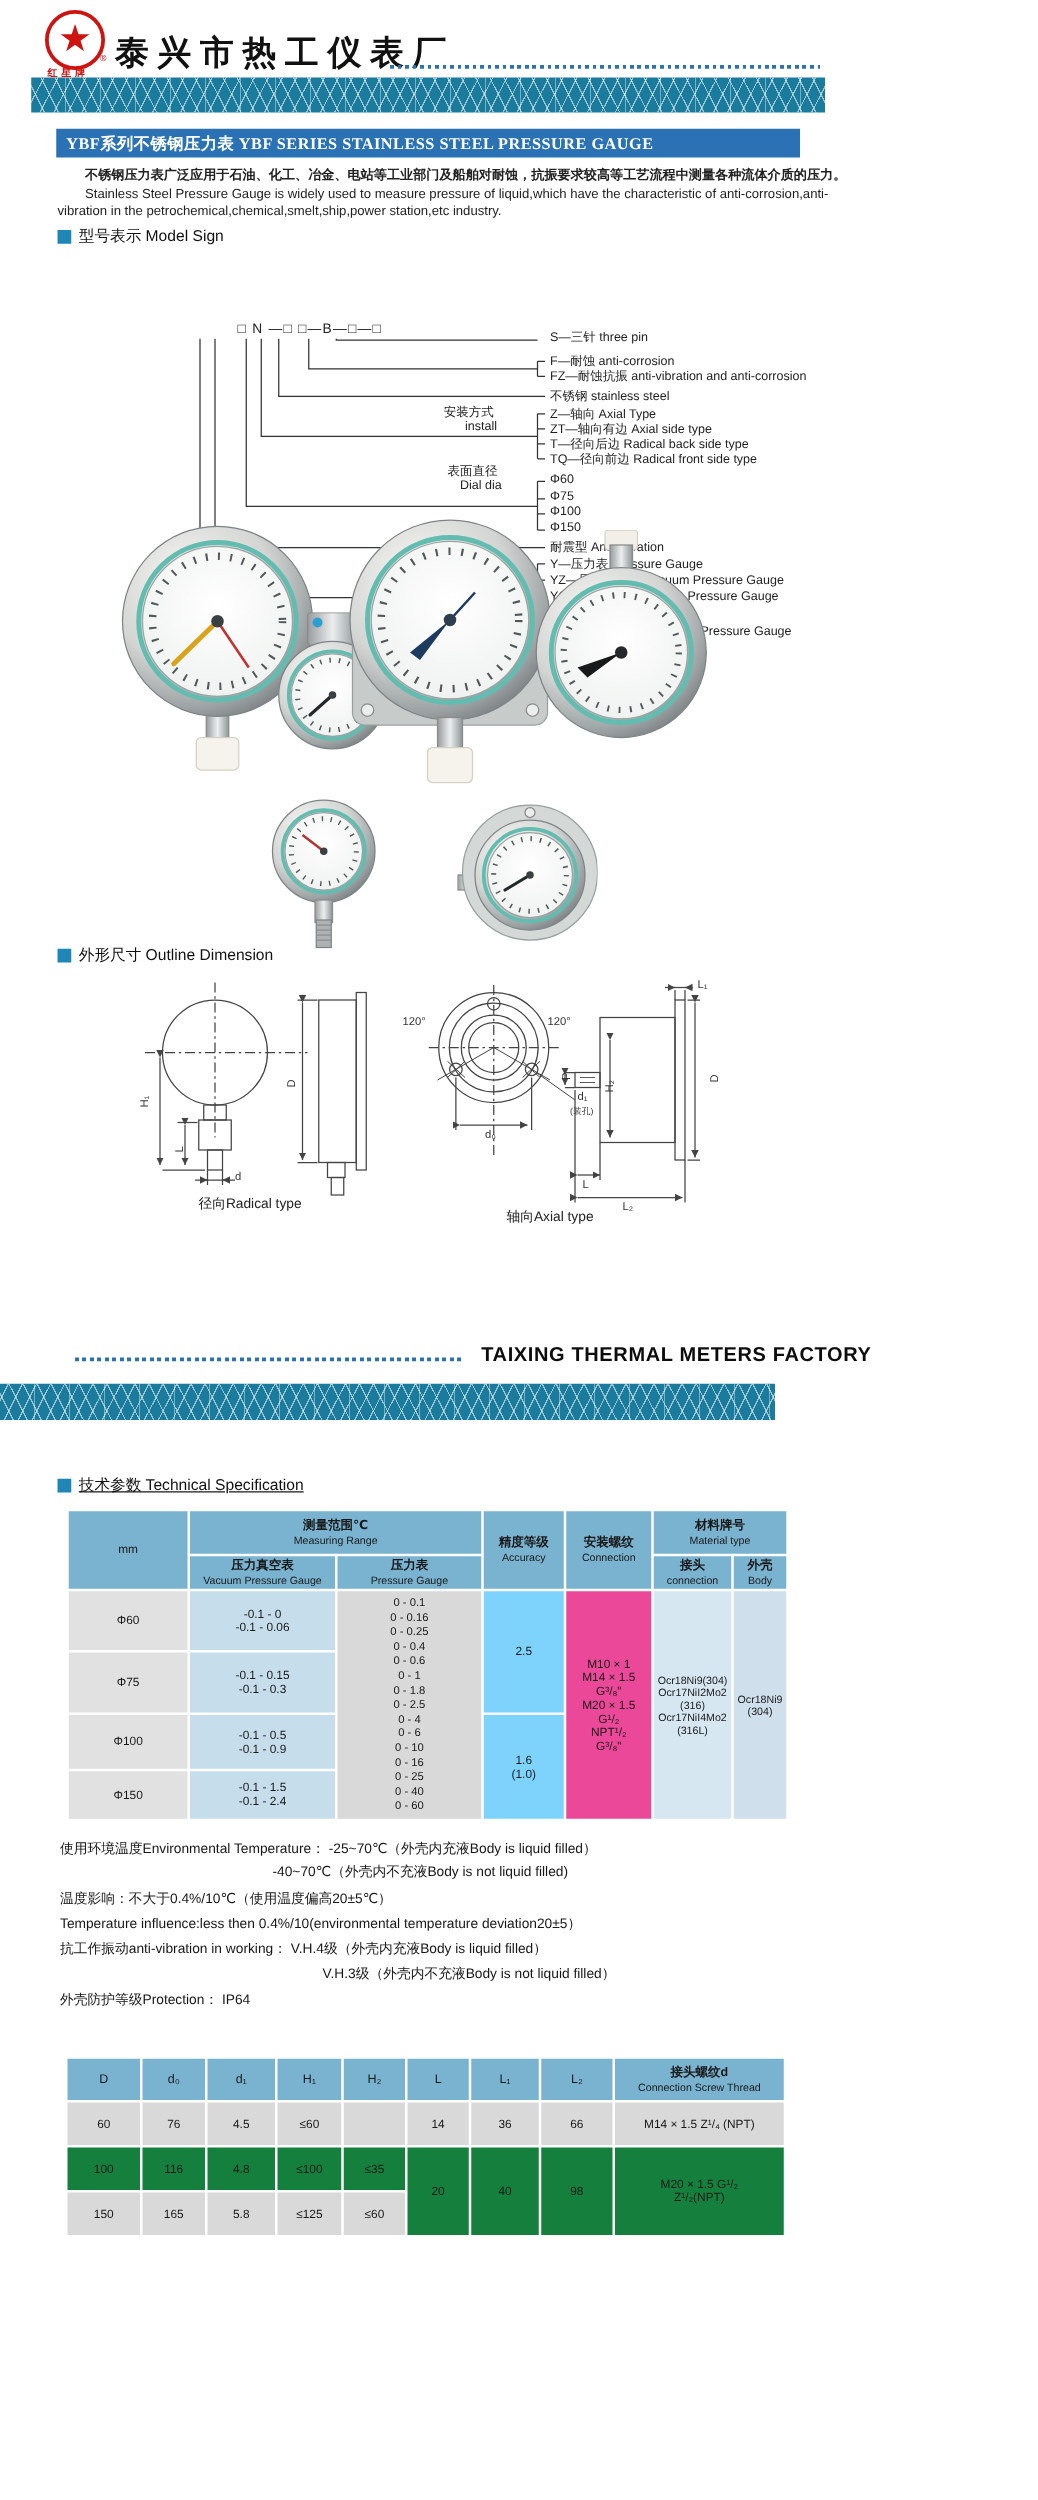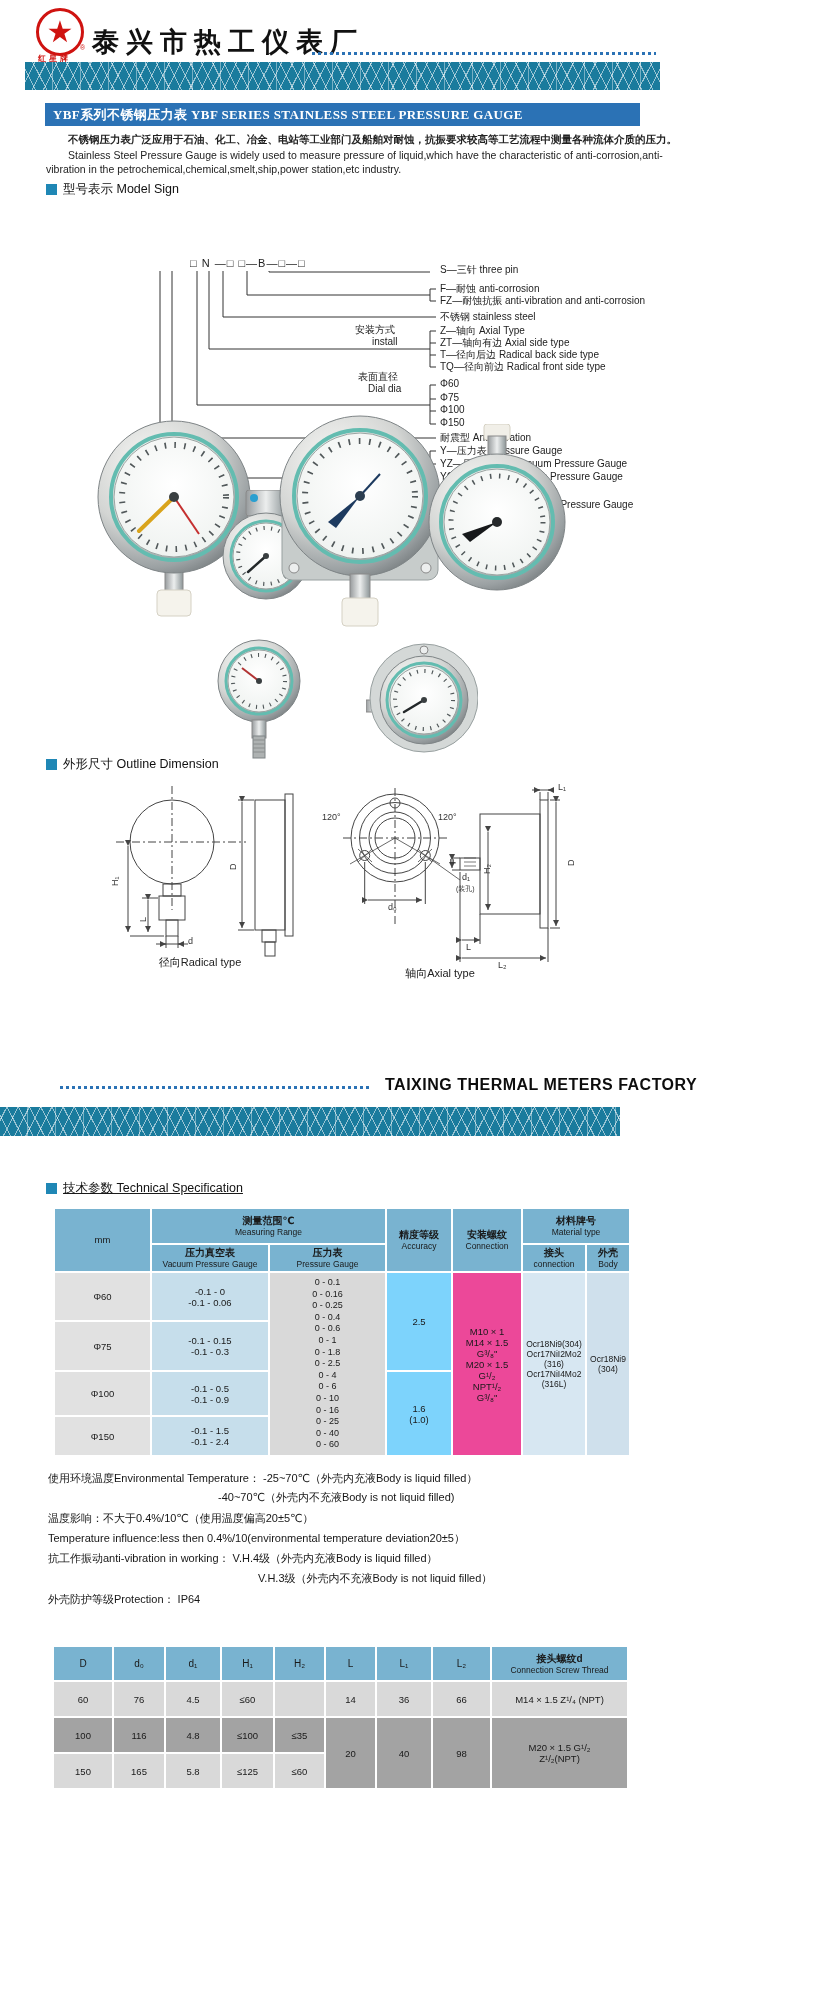--- a/index.html
+++ b/index.html
@@ -52,21 +52,21 @@
   .col-acc{background:#7dd3fc;}
   .col-conn{background:#ec4899;}
   .col-joint{background:#d7e7f2;}
   .col-body{background:#cfe0ec;}
   .vflex{display:flex;flex-direction:column;justify-content:space-around;height:100%;}
   .preslist div{line-height:11.6px;font-size:9px;}
   table.dim{position:absolute;border-collapse:separate;border-spacing:2px;background:#fff;table-layout:fixed;}
   table.dim th,table.dim td{padding:0;font-size:9.5px;text-align:center;vertical-align:middle;color:#191919;}
   table.dim th{background:#79b3d0;font-weight:normal;font-size:10px;}
   .r-gray td{background:#d9d9d9;}
-  .r-blue td{background:#a3a3a3;}
+  .r-blue td{background:#15803d;}
   .note{position:absolute;font-size:11px;color:#161616;white-space:nowrap;}
 </style>
 </head>
 <body>
 
 <div class="page">
 
   <svg width="0" height="0" style="position:absolute">
     <defs>
       <radialGradient id="gr-ring" cx="35%" cy="30%" r="78%">

